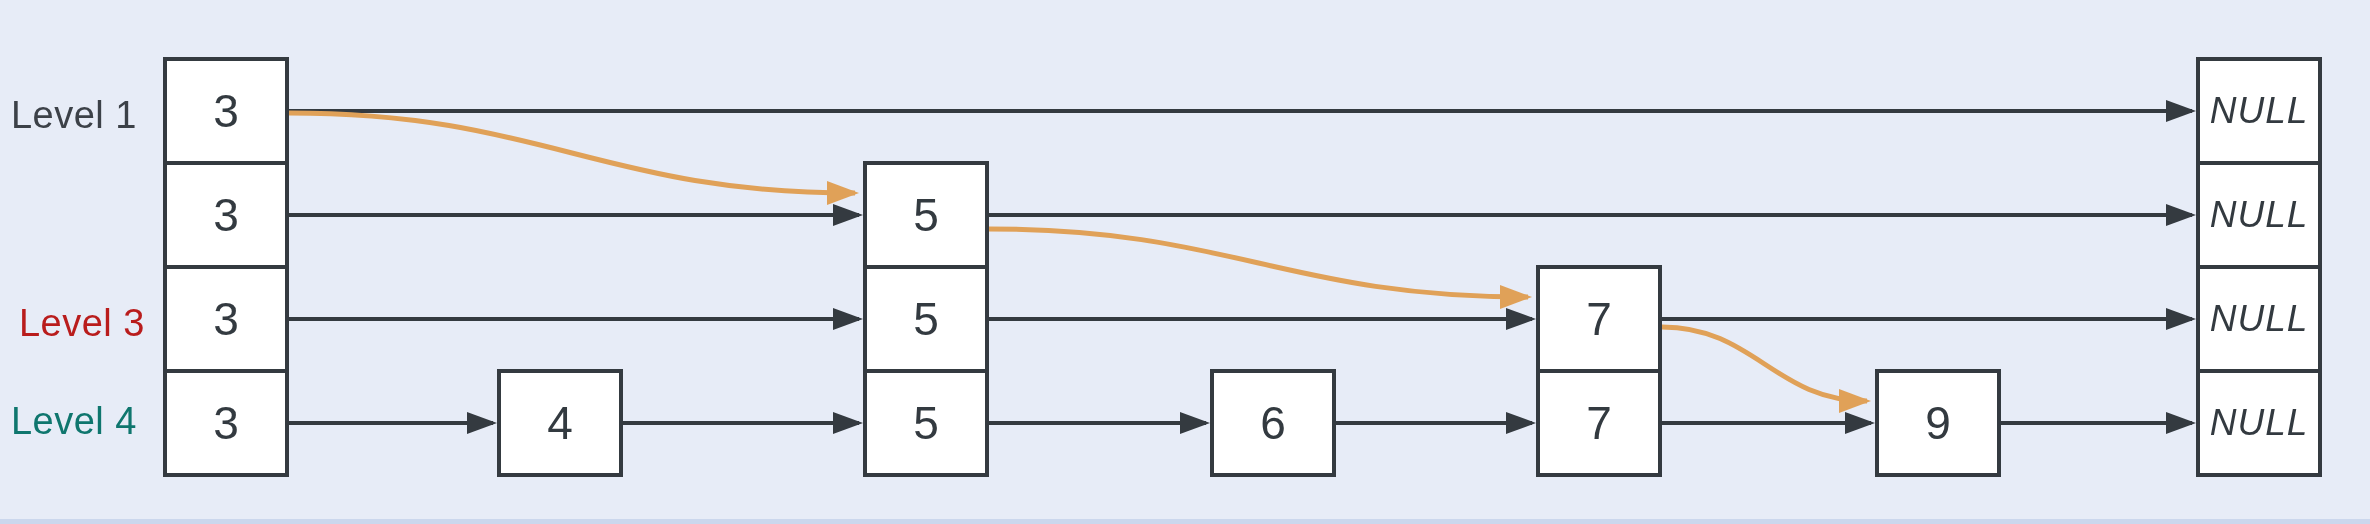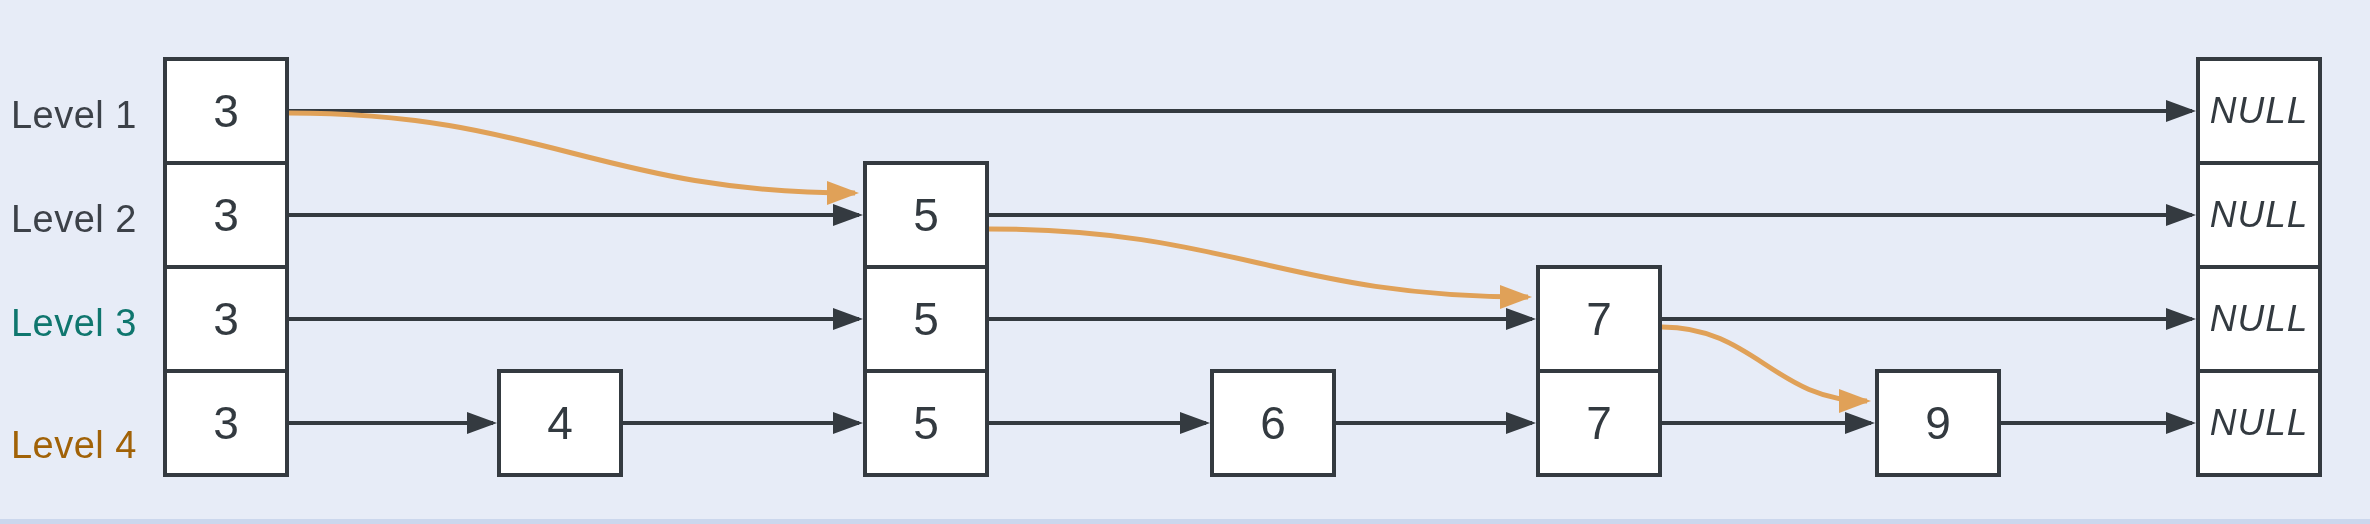--- a/index.html
+++ b/index.html
@@ -53,23 +53,22 @@
     left:0;right:0;bottom:0;
     height:5px;
   }
 </style>
 </head>
 <body>
 
 <div id="stage" style="background: rgb(231, 236, 247);">
   <div id="bottom-strip" style="background: rgb(203, 215, 237);"></div>
 <div class="level-label" style="top: 89px; color: rgb(60, 65, 72);">Level 1</div>
-    <div class="level-label" style="top: 193px; color: rgb(60, 65, 72);">Level 2</div>
-    <div class="level-label" style="top: 297px; color: #0f766e;">Level 3</div>
-    <div class="level-label" style="top: 419px; color: #a16207;">Level 4</div>
+    <div class="level-label" style="top: 297px; color: #b91c1c; padding-left: 8px;">Level 3</div>
+    <div class="level-label" style="top: 395px; color: #0f766e;">Level 4</div>
     <svg id="connector-layer" width="2370" height="524">
       <defs>
         <marker id="ah-dark" markerUnits="userSpaceOnUse" markerWidth="30" markerHeight="22" refX="26" refY="11" orient="auto">
           <path d="M0,0 L30,11 L0,22 Z" fill="#343A40"></path>
         </marker>
         <marker id="ah-orange" markerUnits="userSpaceOnUse" markerWidth="32" markerHeight="24" refX="28" refY="12" orient="auto">
           <path d="M0,0 L32,12 L0,24 Z" fill="#E0A158"></path>
         </marker>
       </defs>
       <line x1="287" y1="111" x2="2192" y2="111" stroke="#343A40" stroke-width="4" marker-end="url(#ah-dark)"></line>

